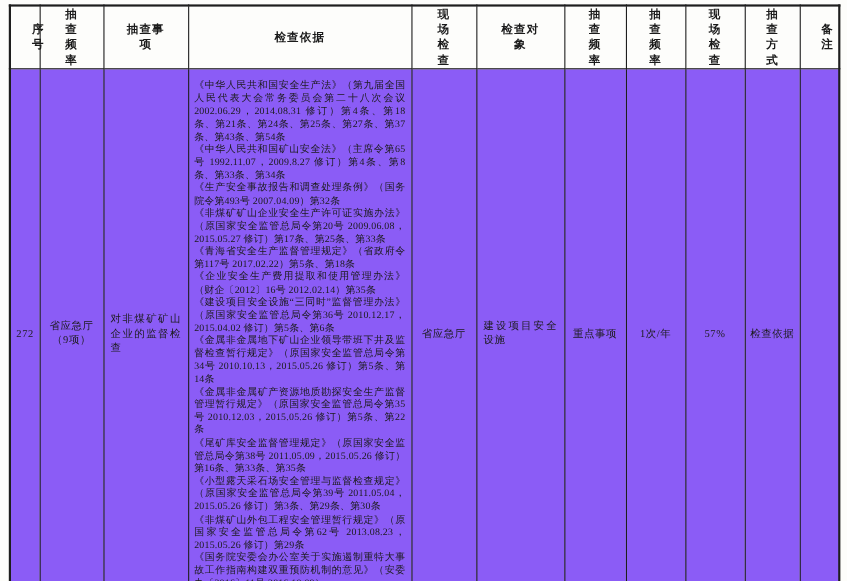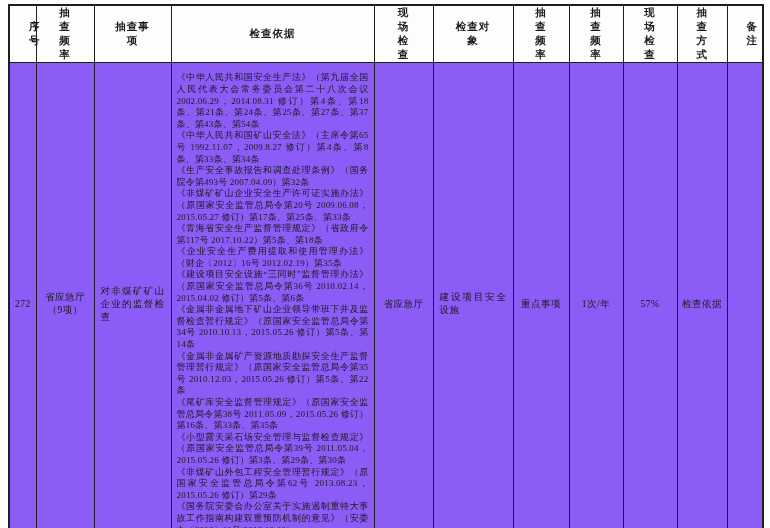--- a/index.html
+++ b/index.html
@@ -113,23 +113,23 @@
         <td>272</td>
         <td class="pre-center">省应急厅
 （9项）</td>
         <td class="wrap-left">对非煤矿矿山企业的监督检查</td>
         <td class="basis-cell">
           <div>
               <div class="basis-item">《中华人民共和国安全生产法》（第九届全国人民代表大会常务委员会第二十八次会议 2002.06.29，2014.08.31 修订）第4条、第18条、第21条、第24条、第25条、第27条、第37条、第43条、第54条</div>
               <div class="basis-item">《中华人民共和国矿山安全法》（主席令第65号 1992.11.07，2009.8.27 修订）第4条、第8条、第33条、第34条</div>
               <div class="basis-item">《生产安全事故报告和调查处理条例》（国务院令第493号 2007.04.09）第32条</div>
               <div class="basis-item">《非煤矿矿山企业安全生产许可证实施办法》（原国家安全监管总局令第20号 2009.06.08，2015.05.27 修订）第17条、第25条、第33条</div>
-              <div class="basis-item">《青海省安全生产监督管理规定》（省政府令第117号 2017.10.22）第5条、第18条</div>
-              <div class="basis-item">《企业安全生产费用提取和使用管理办法》（财企〔2012〕16号 2012.02.19）第35条</div>
-              <div class="basis-item">《建设项目安全设施“三同时”监督管理办法》（原国家安全监管总局令第36号 2010.02.14，2015.04.02 修订）第5条、第6条</div>
+              <div class="basis-item">《青海省安全生产监督管理规定》（省政府令第117号 2017.02.22）第5条、第18条</div>
+              <div class="basis-item">《企业安全生产费用提取和使用管理办法》（财企〔2012〕16号 2012.02.14）第35条</div>
+              <div class="basis-item">《建设项目安全设施“三同时”监督管理办法》（原国家安全监管总局令第36号 2010.12.17，2015.04.02 修订）第5条、第6条</div>
               <div class="basis-item">《金属非金属地下矿山企业领导带班下井及监督检查暂行规定》（原国家安全监管总局令第34号 2010.10.13，2015.05.26 修订）第5条、第14条</div>
               <div class="basis-item">《金属非金属矿产资源地质勘探安全生产监督管理暂行规定》（原国家安全监管总局令第35号 2010.12.03，2015.05.26 修订）第5条、第22条</div>
               <div class="basis-item">《尾矿库安全监督管理规定》（原国家安全监管总局令第38号 2011.05.09，2015.05.26 修订）第16条、第33条、第35条</div>
               <div class="basis-item">《小型露天采石场安全管理与监督检查规定》（原国家安全监管总局令第39号 2011.05.04，2015.05.26 修订）第3条、第29条、第30条</div>
               <div class="basis-item">《非煤矿山外包工程安全管理暂行规定》（原国家安全监管总局令第62号 2013.08.23，2015.05.26 修订）第29条</div>
               <div class="basis-item">《国务院安委会办公室关于实施遏制重特大事故工作指南构建双重预防机制的意见》（安委办〔2016〕11号 2016.10.09）</div>
             </div>
         </td>
         <td>省应急厅</td>
         <td class="wrap-left">建设项目安全设施</td>

